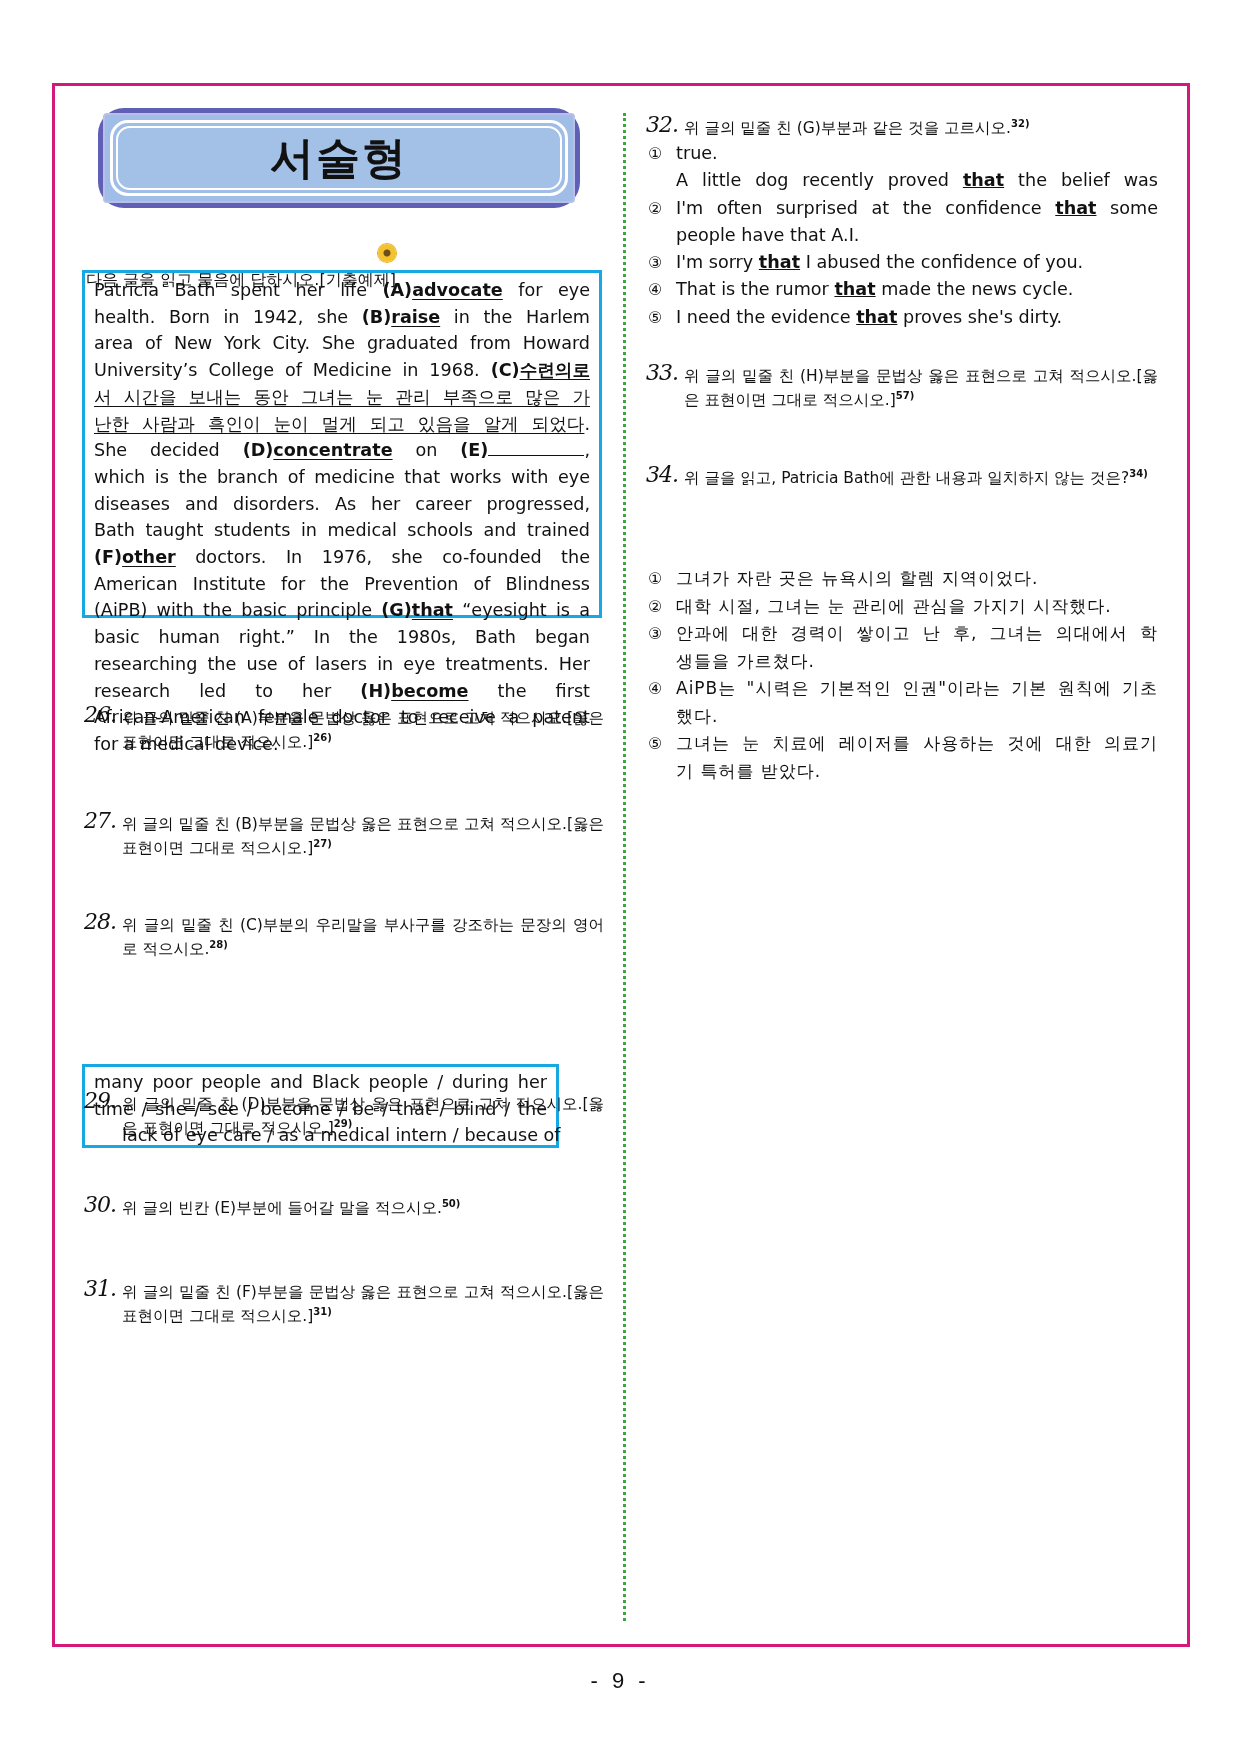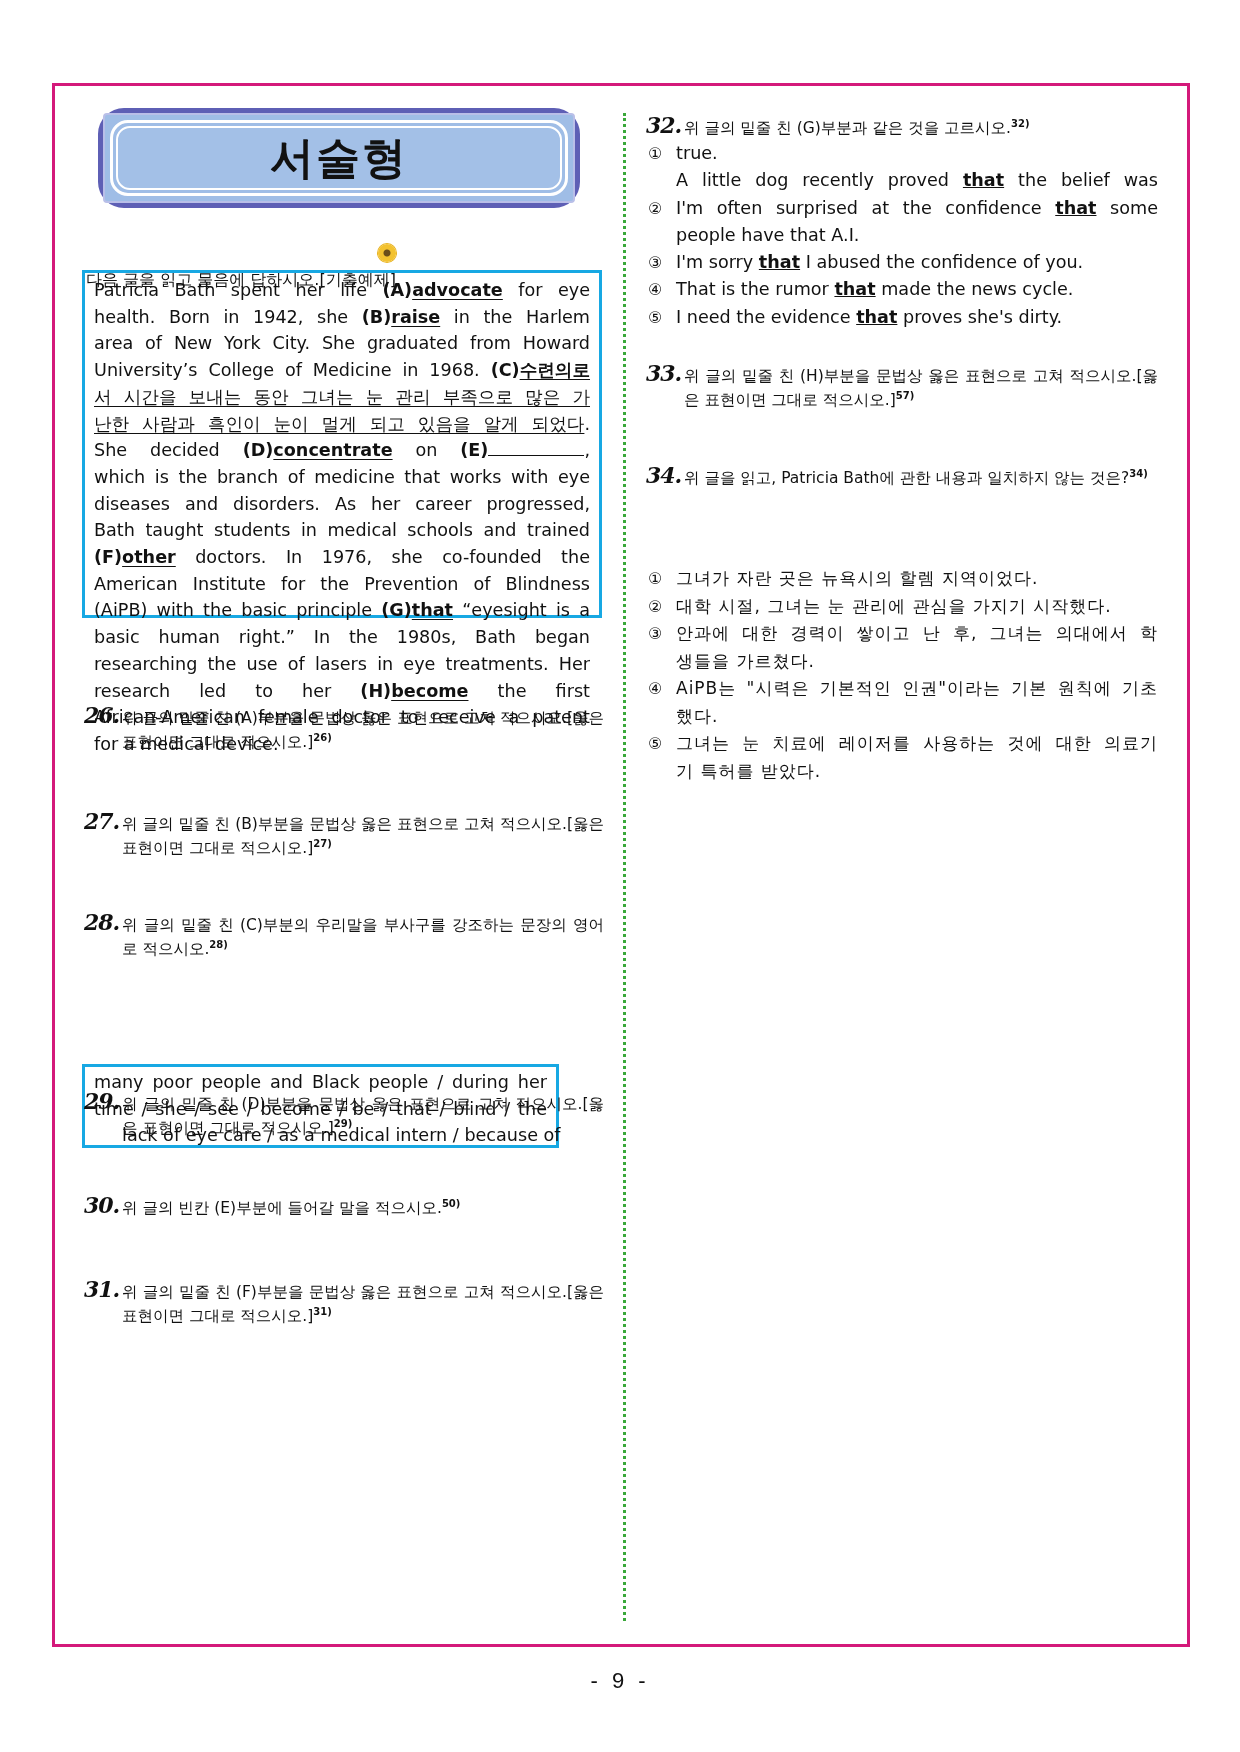--- a/index.html
+++ b/index.html
@@ -22,21 +22,21 @@
   
   .passage { position: absolute; left: 82px; top: 270px; width: 520px; height: 348px; border: 3px solid #17a8e3; box-sizing: border-box; padding: 4px 9px 0 9px; font-family: "DejaVu Sans", sans-serif; font-size: 17.6px; line-height: 26.7px; text-align: justify; text-align-last: justify; }
   .passage .line { display: block; white-space: nowrap; text-align: justify; text-align-last: justify; }
   .passage .line.last { text-align-last: left; }
   .passage b { font-weight: bold; }
   .passage u { text-decoration: underline; text-underline-offset: 3px; }
   .blank { display: inline-block; border-bottom: 1.5px solid #111; width: 96px; height: 18px; vertical-align: baseline; }
 
   
   .q { position: absolute; font-size: 15.5px; line-height: 24px; }
-  .q .num { font-family: "DejaVu Serif", "Liberation Serif", serif; font-weight: bold; font-style: italic; font-size: 22px; position: absolute; left: 0; top: -3px; letter-spacing: -1px; }
+  .q .num { font-family: "DejaVu Serif", "Liberation Serif", serif; font-weight: normal; font-style: italic; font-size: 22px; position: absolute; left: 0; top: -3px; letter-spacing: -1px; }
   .q .text { display: block; padding-left: 38px; text-align: justify; }
   .q sup, .sup { font-size: 10px; vertical-align: super; line-height: 0; font-weight: bold; }
   .left-q { left: 84px; width: 520px; }
   .right-q { left: 646px; width: 512px; }
 
   .answer-box { position: absolute; left: 82px; top: 1064px; width: 477px; height: 84px; border: 3px solid #17a8e3; box-sizing: border-box; padding: 2px 9px; font-size: 17.6px; line-height: 26.5px; }
   .answer-box .line { display: block; white-space: nowrap; text-align: justify; text-align-last: justify; }
   .answer-box .line.last { text-align-last: left; margin-left: 28px; }
 
   .options { position: absolute; left: 648px; width: 510px; font-family: "DejaVu Sans", sans-serif; font-size: 17.6px; line-height: 27.3px; }

